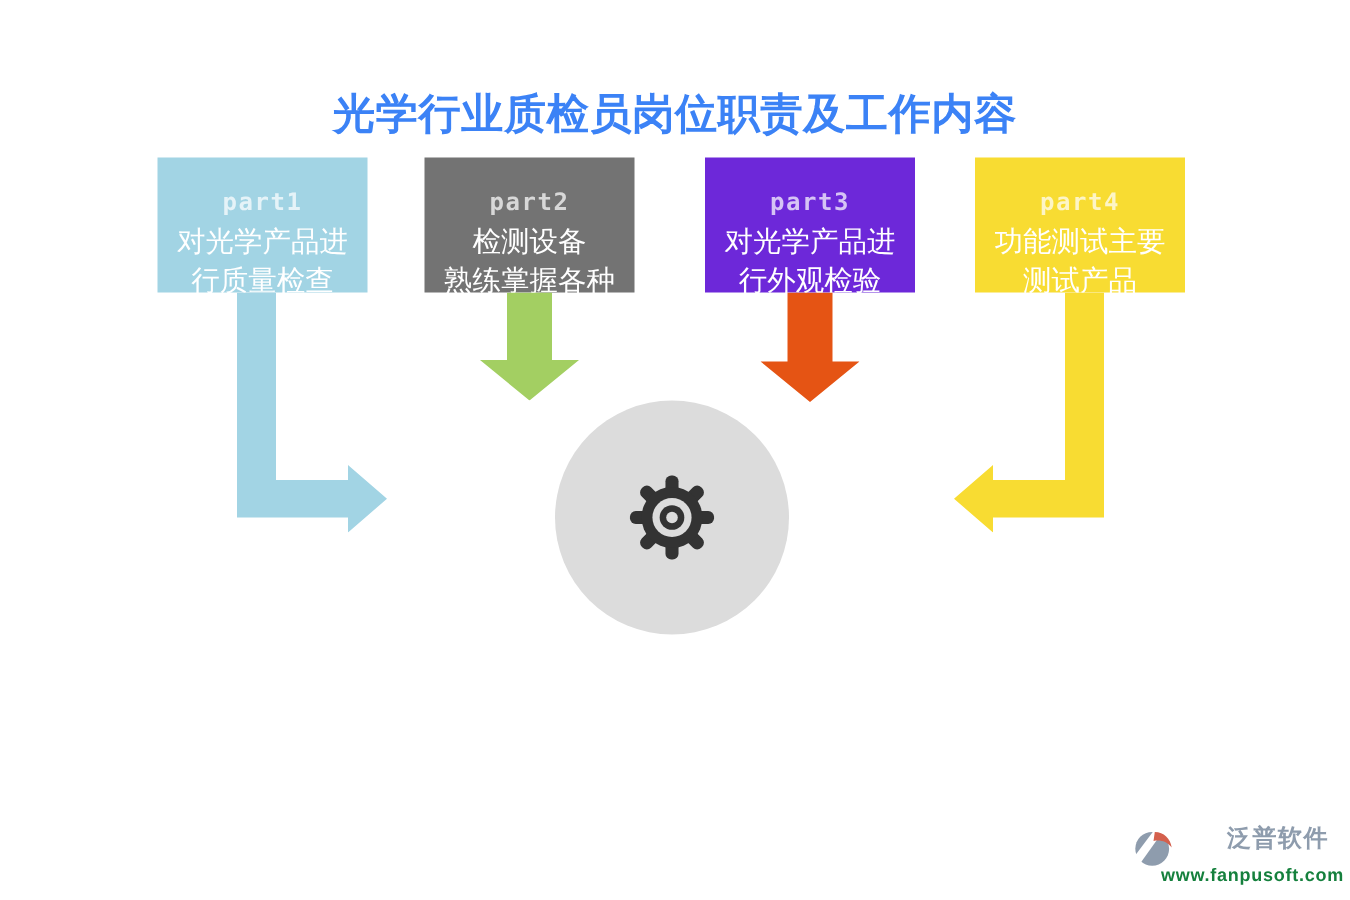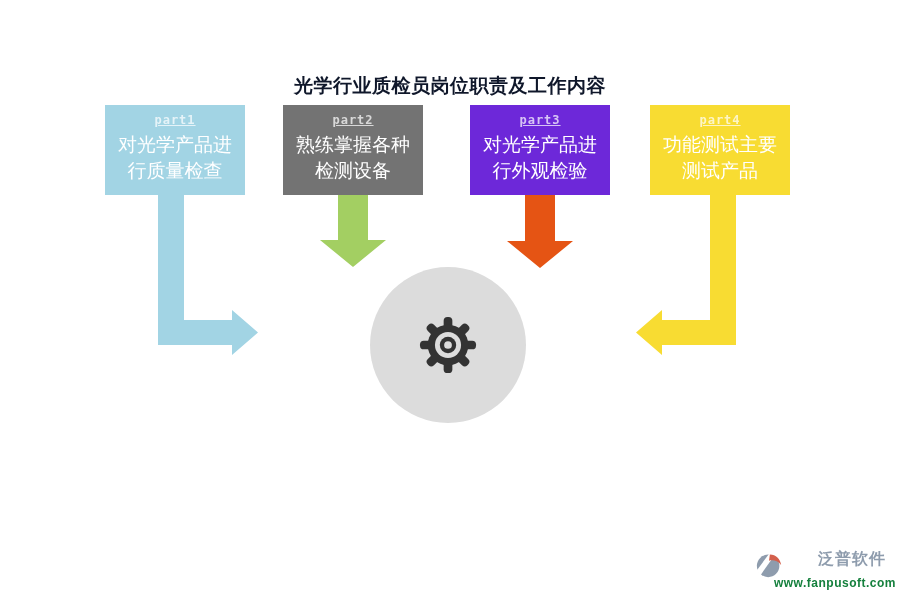--- a/index.html
+++ b/index.html
@@ -3,32 +3,31 @@
 <meta charset="utf-8">
 <style>
   * { margin:0; padding:0; box-sizing:border-box; }
   html,body { background:#ffffff; }
   .stage {
     position:relative; width:900px; height:600px; background:#ffffff;
     font-family:"Liberation Sans","DejaVu Sans",sans-serif; overflow:hidden;
   }
   .title {
     position:absolute; top:57px; left:0; width:100%;
-    text-align:center; font-size:19px; font-weight:bold; color:#0f172a;
+    text-align:center; font-size:28px; font-weight:bold; color:#3b82f6;
     letter-spacing:0.5px;
-    margin-top:16px;
   }
   .part-box {
     position:absolute; top:105px; width:140px; height:90px;
     text-align:center; color:#ffffff;
   }
   .p1 { left:105px; } .p2 { left:283px; } .p3 { left:470px; } .p4 { left:650px; }
   .part-label {
-    margin-top:8px; font-family:"DejaVu Sans Mono","Liberation Mono",monospace;
-    font-size:12px; font-weight:bold; color:rgba(255,255,255,0.72); letter-spacing:1px;text-decoration:underline;
+    margin-top:20px; font-family:"DejaVu Sans Mono","Liberation Mono",monospace;
+    font-size:16px; font-weight:bold; color:rgba(255,255,255,0.72); letter-spacing:1px;
   }
   .part-text { margin-top:5px; font-size:19px; font-weight:normal; line-height:26px; }
   .arrow { position:absolute; top:195px; display:block; }
   .arrow-1 { left:158px; } .arrow-2 { left:320px; } .arrow-3 { left:507px; } .arrow-4 { left:636px; }
   .center-circle {
     position:absolute; left:370px; top:267px; width:156px; height:156px;
     border-radius:50%; display:flex; align-items:center; justify-content:center;
   }
   .logo { position:absolute; top:549px; right:4px; width:142px; height:46px; }
   .logo-icon { position:absolute; left:2px; top:3px; }
@@ -45,22 +44,22 @@
   <div class="part-box p1" style="background-color: rgb(162, 212, 228);">
     <div class="part-label">part1</div>
     <div class="part-text">
       <div>对光学产品进</div>
       <div>行质量检查</div>
     </div>
   </div>
   <div class="part-box p2" style="background-color: #737373;">
     <div class="part-label">part2</div>
     <div class="part-text">
+      <div>检测设备</div>
       <div>熟练掌握各种</div>
-      <div>检测设备</div>
     </div>
   </div>
   <div class="part-box p3" style="background-color: #6d28d9;">
     <div class="part-label">part3</div>
     <div class="part-text">
       <div>对光学产品进</div>
       <div>行外观检验</div>
     </div>
   </div>
   <div class="part-box p4" style="background-color: rgb(248, 220, 50);">

